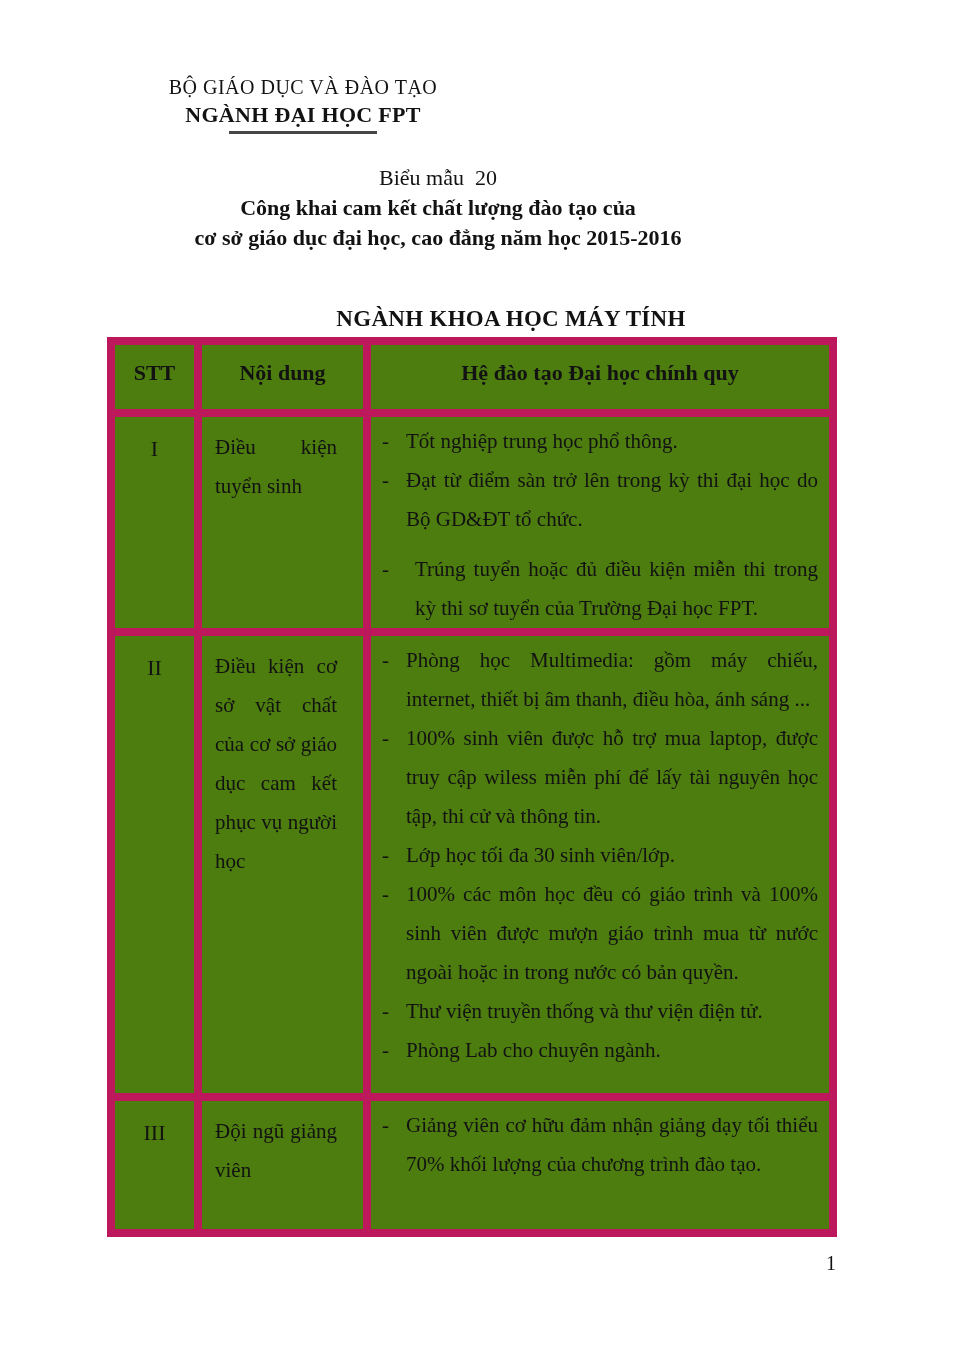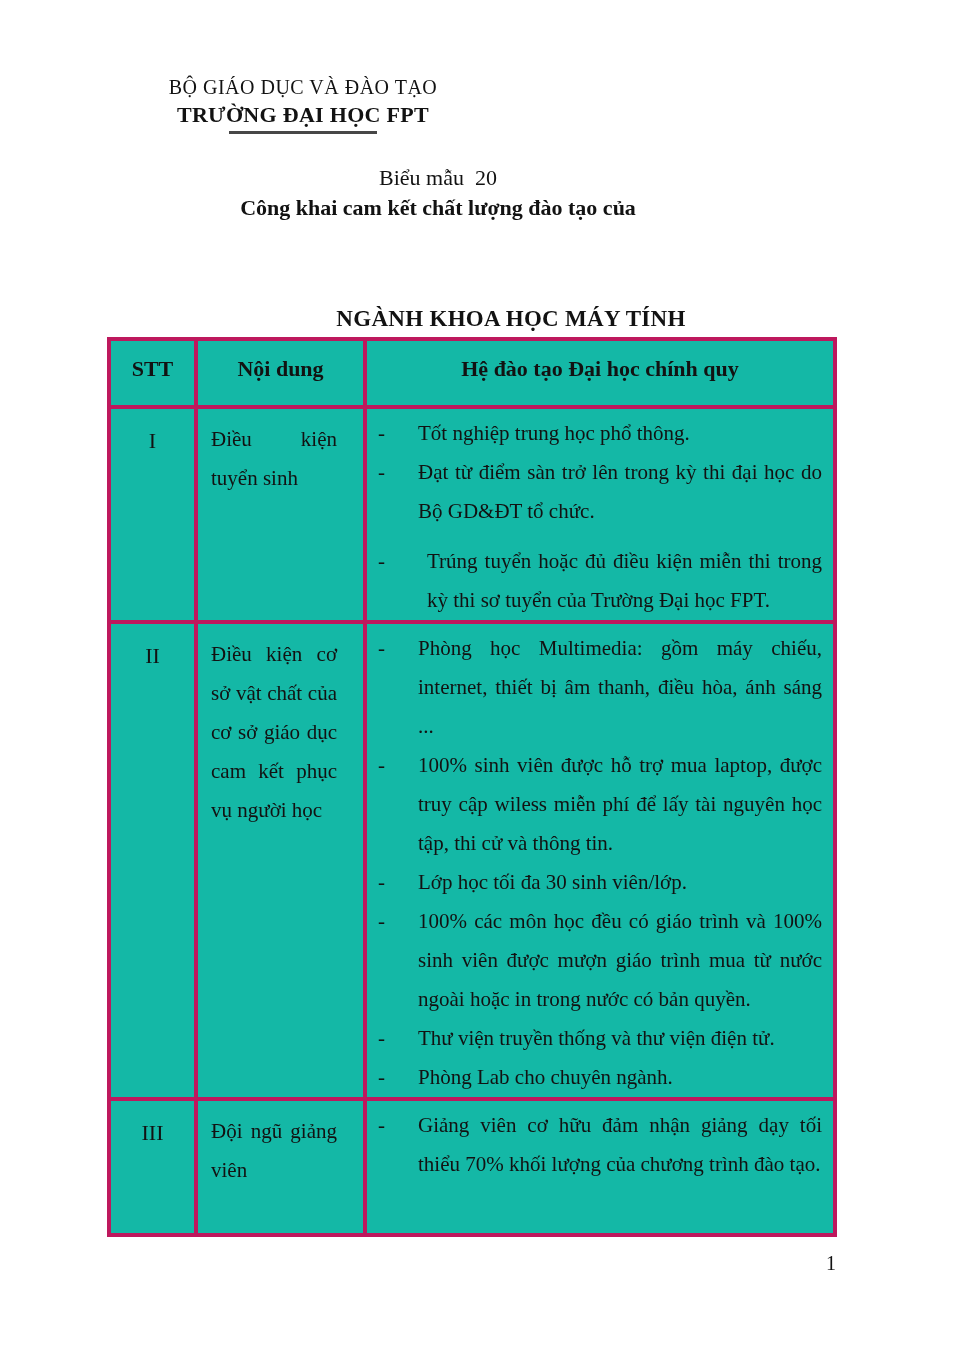--- a/index.html
+++ b/index.html
@@ -52,24 +52,24 @@
   
   .main-table {
     position: absolute;
     left: 107px; top: 337px;
     width: 730px;
     border-collapse: collapse;
     table-layout: fixed;
     border: 3px solid #161616;
   }
   .main-table th, .main-table td {
-    border: 4px solid #be185d;
+    border: 8px solid #be185d;
     padding: 0;
     vertical-align: top;
-    background: #14b8a6;
+    background: #4d7c0f;
   }
   .main-table th {
     font-size: 22px;
     font-weight: bold;
     text-align: center;
     vertical-align: middle;
     height: 56px;
     padding-bottom: 8px;
   }
   tr.r1 { height: 213px; }
@@ -88,44 +88,45 @@
     padding: 11px 26px 0 13px;
     text-align: justify;
   }
   td.content {
     font-size: 21px;
     line-height: 39px;
     padding: 5px 11px 0 11px;
   }
   .bullet-item { display: flex; }
   .dash { flex: 0 0 24px; }
-  .bullet-text { flex: 1; text-align: justify; margin-left: 16px; }
+  .bullet-text { flex: 1; text-align: justify; }
 
   
   tr.r1 .bullet-item:nth-child(3) { margin-top: 11px; }
   tr.r1 .bullet-item:nth-child(3) .bullet-text { padding-left: 9px; }
 
   .page-number {
     position: absolute;
     left: 826px; top: 1252px;
     font-size: 20px;
   }
 </style>
 </head>
 <body>
 
 <div class="org-header">
   <div class="org-line1">BỘ GIÁO DỤC VÀ ĐÀO TẠO</div>
-  <div class="org-line2">TRƯỜNG ĐẠI HỌC FPT</div>
+  <div class="org-line2">NGÀNH ĐẠI HỌC FPT</div>
   <div class="org-underline"></div>
 </div>
 
 <div class="title-block">
   <div class="form-label">Biểu mẫu  20</div>
   <div class="subtitle">Công khai cam kết chất lượng đào tạo của</div>
+  <div class="subtitle">cơ sở giáo dục đại học, cao đẳng năm học 2015-2016</div>
 </div>
 
 <div class="major-title">NGÀNH KHOA HỌC MÁY TÍNH</div>
 
 <table class="main-table">
   <colgroup>
     <col style="width:87px">
     <col style="width:169px">
     <col>
   </colgroup>

